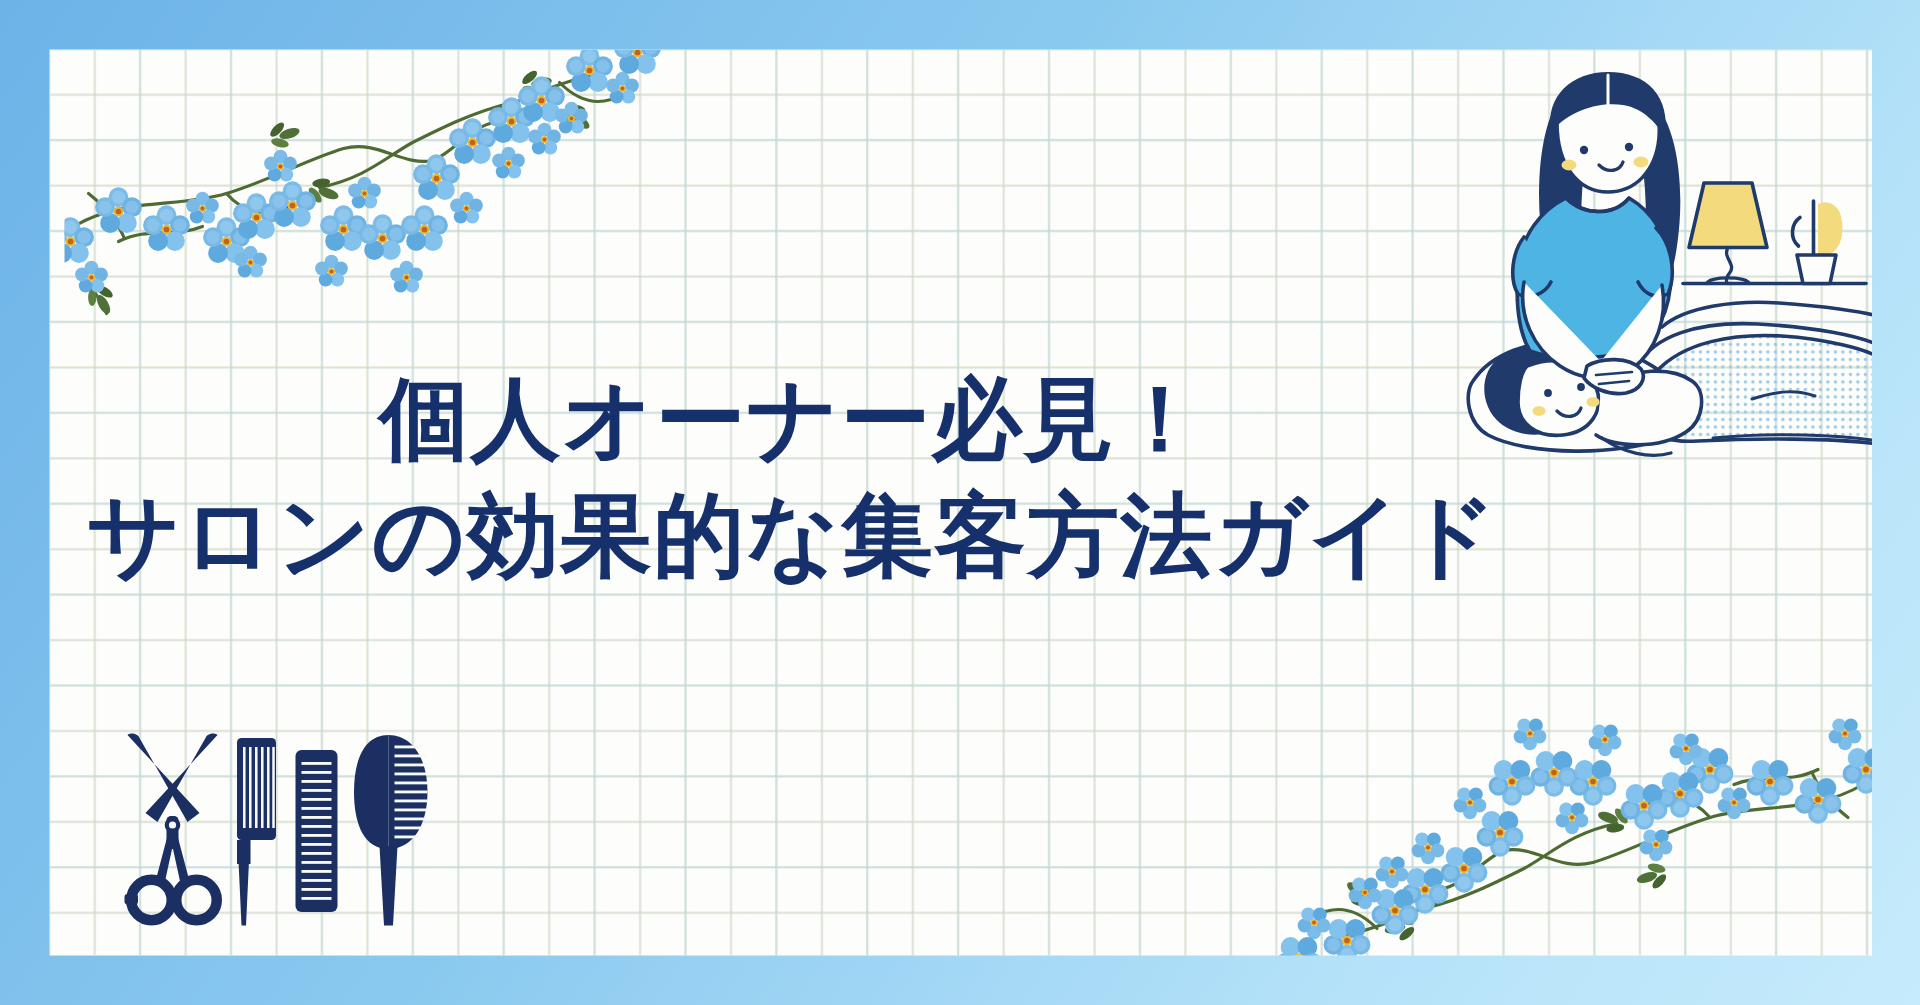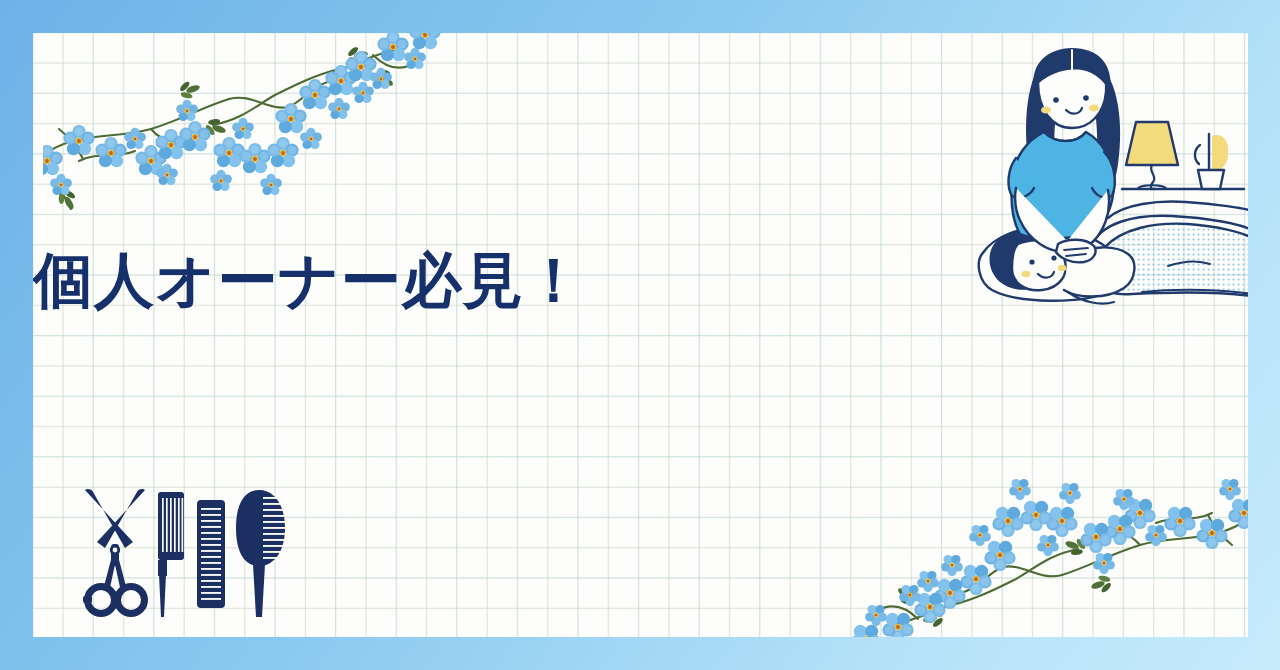--- a/index.html
+++ b/index.html
@@ -48,20 +48,21 @@
     background-size: 30.3px 30.3px;
     background-position: -0.5px -0.5px;
     pointer-events: none;
   }
 
   
   .title-block {
     position: absolute;
     left: 0; top: 208px;
     width: 991px;
+    text-align: center;
     z-index: 6;
   }
   .title-line {
     color: #15306b;
     font-family: "DejaVu Sans", "Liberation Sans", sans-serif;
     font-weight: bold;
     font-size: 61px;
     line-height: 78px;
     letter-spacing: 1px;
     white-space: nowrap;
@@ -358,16 +359,17 @@
 
           <path d="M86,196 C96,190 114,190 122,198 C126,204 122,212 112,214 C100,216 88,210 84,204 Z" fill="#fdfdfb" stroke="#1f3a6b"></path>
           <path d="M92,202 L116,200" stroke-width="1.8"></path>
           <path d="M94,208 L114,206" stroke-width="1.8"></path>
         </g>
       </svg>
     </div>
 
     <div class="title-block">
       <div class="title-line l1">個人オーナー必見！</div>
+      <div class="title-line l2">サロンの効果的な集客方法ガイド</div>
     </div>
 
   </div>
 </div>
 
 </body></html>

